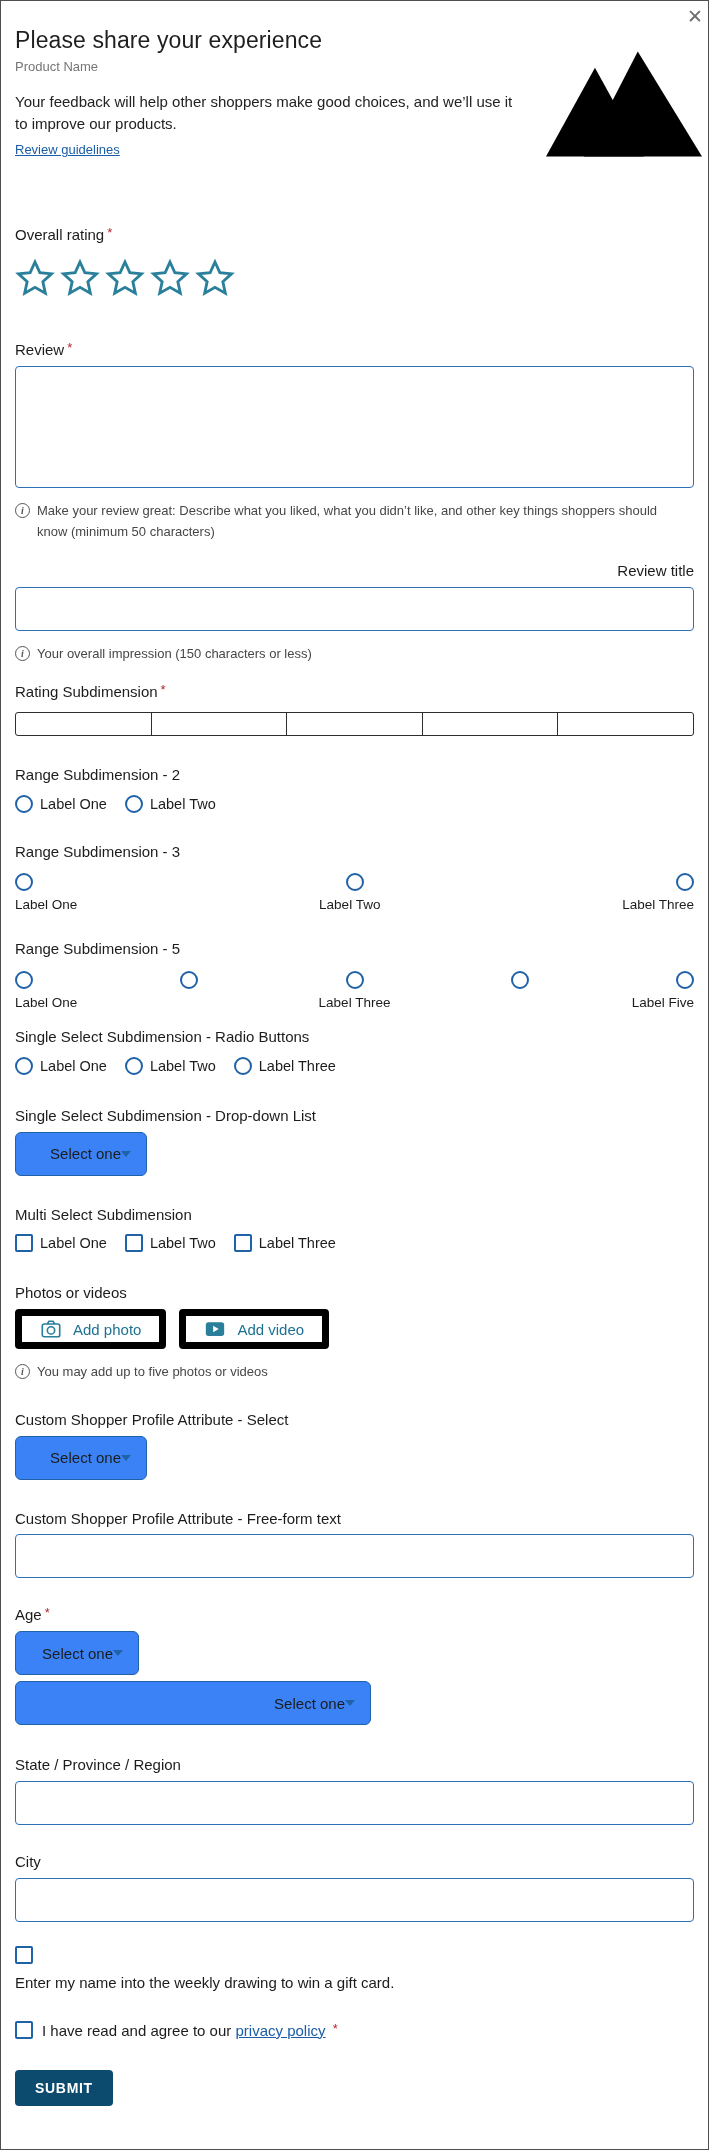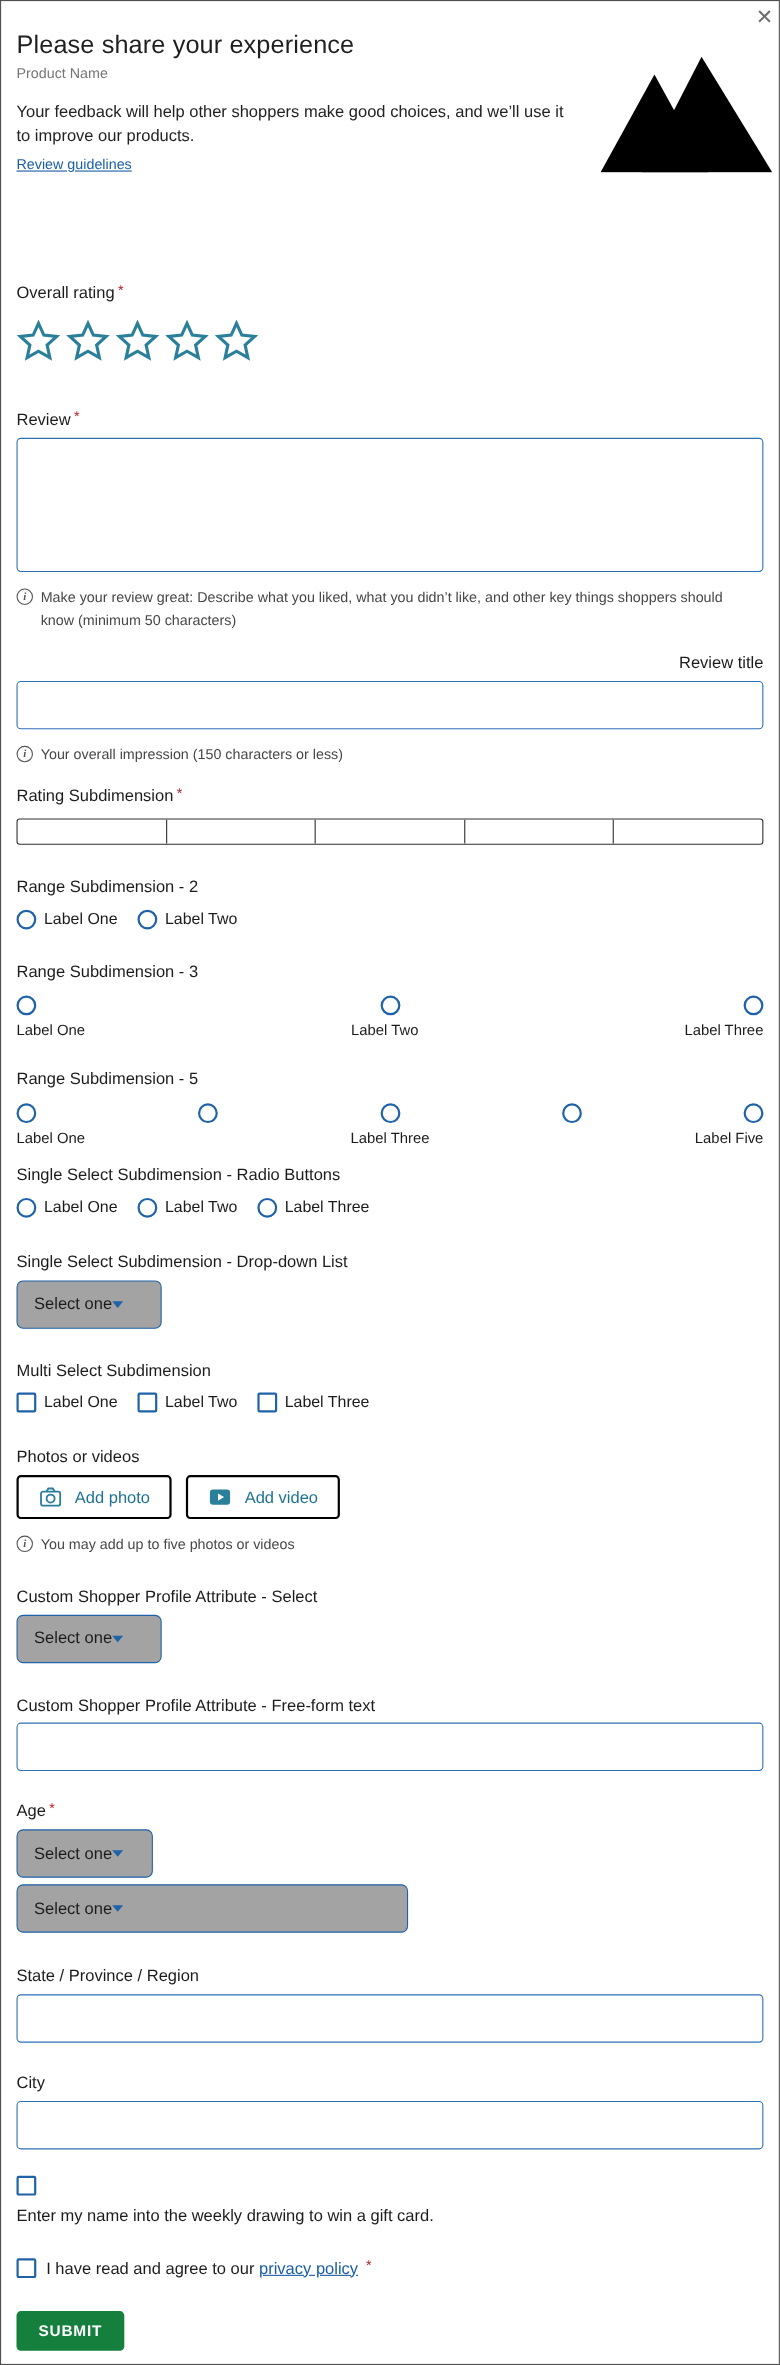--- a/index.html
+++ b/index.html
@@ -27,21 +27,21 @@
   h1.title { margin: 26px 0 0; font-size: 23px; font-weight: 400; color: #1f1f1f; letter-spacing: 0.1px; }
   .product-name { margin-top: 5px; font-size: 13px; color: #767676; }
   .intro { margin: 17px 0 0; font-size: 15px; line-height: 1.48; color: #222; max-width: 505px; }
   .guidelines { display: inline-block; margin-top: 7px; font-size: 13px; color: #1a5da6; text-decoration: underline; cursor: pointer; }
 
   .section-label { margin-top: 30px; font-size: 15px; color: #1c1c1c; line-height: 1.25; }
   .req { color: #b3282d; font-size: 13px; position: relative; top: -3px; margin-left: 3px; }
 
   .mt-18 { margin-top: 18px; } .mt-20 { margin-top: 20px; text-align: right; } .mt-24 { margin-top: 24px; flex-direction: column; }
   .mt-28 { margin-top: 28px; } .mt-31 { margin-top: 31px; } .mt-32 { margin-top: 32px; }
-  .mt-42 { margin-top: 42px; } .mt-68 { margin-top: 99px; }
+  .mt-42 { margin-top: 42px; } .mt-68 { margin-top: 68px; }
 
   .stars { display: flex; gap: 5px; margin-top: 14px; }
   .star { cursor: pointer; }
 
   .text-input, .text-area {
     display: block; width: 100%; margin-top: 6px;
     border: 1.5px solid #2e6fb6; border-radius: 4px;
     font: 15px "Liberation Sans", sans-serif; color: #1c1c1c;
     padding: 8px 10px; background: #fff; outline: none; resize: none;
   }
@@ -65,43 +65,43 @@
   .radio { width: 18px; height: 18px; border: 2px solid #1f62a8; border-radius: 50%; background: #fff; flex: 0 0 auto; cursor: pointer; }
   .checkbox { width: 18px; height: 18px; border: 2px solid #1f62a8; border-radius: 2px; background: #fff; flex: 0 0 auto; cursor: pointer; }
   .option-label { font-size: 14.5px; color: #1c1c1c; }
 
   .spread-row { display: flex; justify-content: space-between; margin-top: 12px; }
   .spread-labels { display: flex; justify-content: space-between; margin-top: 6px; font-size: 13.5px; color: #1c1c1c; }
   .spread-labels .mid { text-align: center; }
   .spread-labels .end { text-align: right; }
 
   .dropdown {
-    display: flex; align-items: center; justify-content: flex-start;
+    display: flex; align-items: center; justify-content: flex-end;
     width: 132px; height: 44px; margin-top: 6px; padding: 0 15px;
-    border: 1px solid #1f62a8; border-radius: 6px; background: #a3a3a3; cursor: pointer;
+    border: 1px solid #1f62a8; border-radius: 6px; background: #3b82f6; cursor: pointer;
   }
   .dropdown.country { width: 356px; }
   .dd-text { font-size: 15px; color: #1c1c1c; }
   .dd-arrow { width: 0; height: 0; border-left: 5px solid transparent; border-right: 5px solid transparent; border-top: 6px solid #1f62a8; }
 
   .media-row { display: flex; gap: 13px; margin-top: 6px; }
   .media-btn {
     display: inline-flex; align-items: center; gap: 11px;
     height: 40px; padding: 0 18px;
-    border: 2px solid #000000; border-radius: 4px; background: #fff;
+    border: 7px solid #000000; border-radius: 4px; background: #fff;
     font: 15px "Liberation Sans", sans-serif; color: #1d7293; cursor: pointer;
   }
 
   .check-row { display: flex; align-items: flex-start; gap: 9px; }
   .check-row .option-label { font-size: 15px; line-height: 20px; }
   .inline-link { color: #1a5da6; text-decoration: underline; cursor: pointer; }
 
   .submit-btn {
     margin-top: 28px; height: 36px; padding: 0 20px;
-    background: #15803d; color: #fff; border: none; border-radius: 4px;
+    background: #0c4a6e; color: #fff; border: none; border-radius: 4px;
     font: bold 14px "Liberation Sans", sans-serif; letter-spacing: 0.7px; cursor: pointer;
   }
 </style>
 </head>
 <body>
 
 <div class="modal">
 
   <span class="close">✕</span>
 

